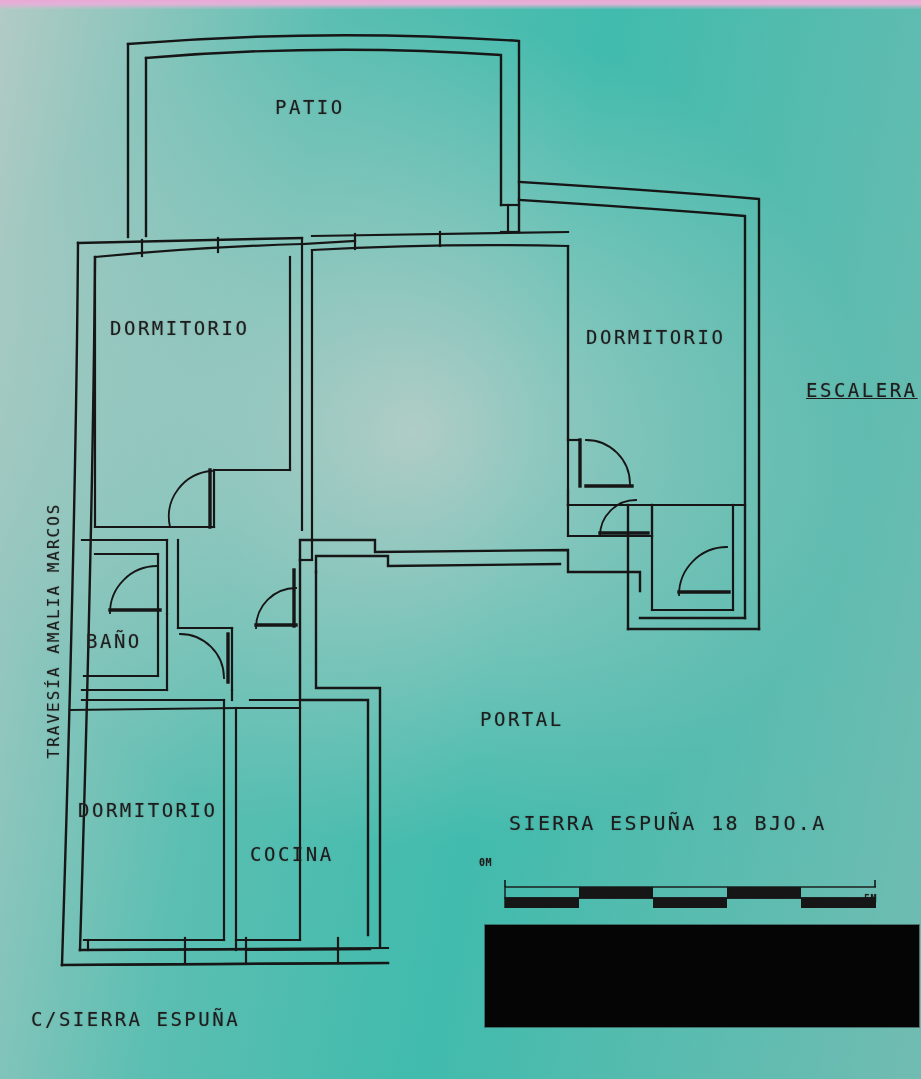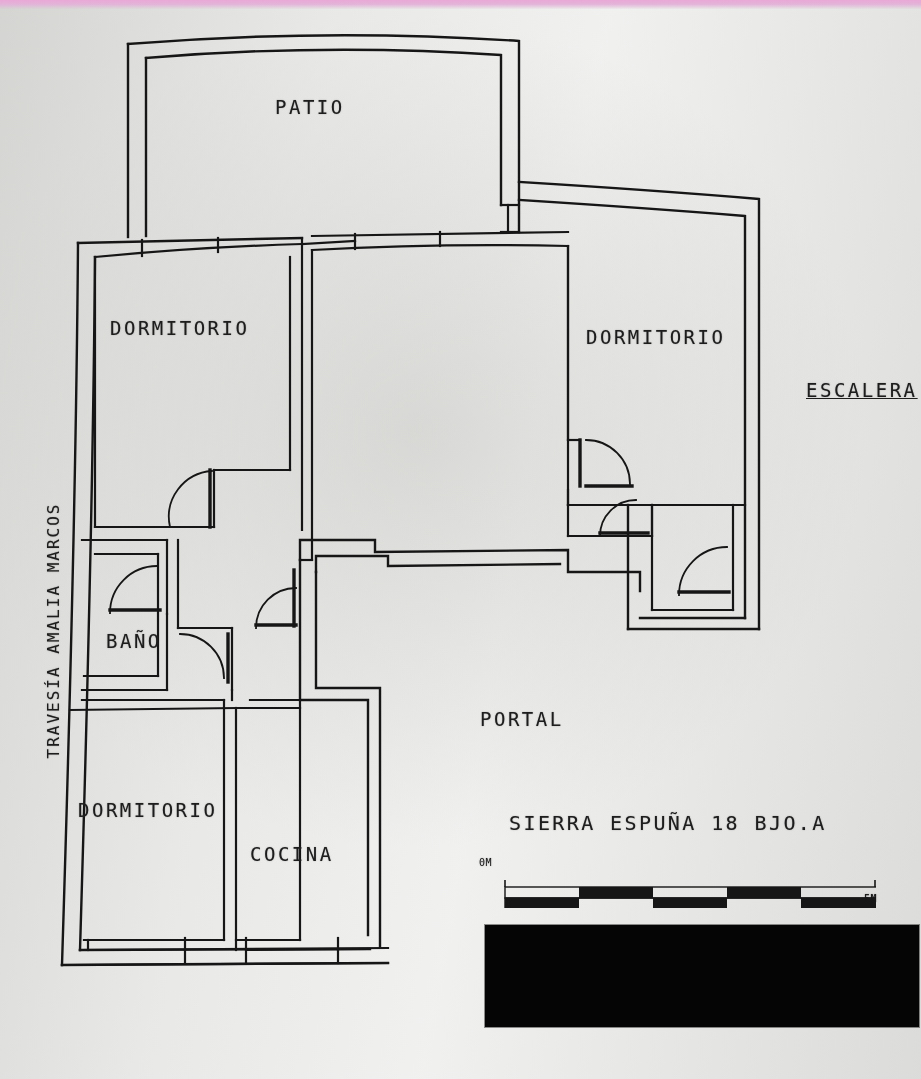--- a/index.html
+++ b/index.html
@@ -5,21 +5,21 @@
 <style>
   html, body {
     margin: 0;
     padding: 0;
     background: #b9bab6;
   }
   #page {
     position: relative;
     width: 921px;
     height: 1079px;
-    background: #ffffff;
+    background: #14b8a6;
     overflow: hidden;
     font-family: "DejaVu Sans Mono", "Liberation Mono", monospace;
   }
   
   #paper-tone {
     position: absolute;
     inset: 0;
     background:
       linear-gradient(100deg, rgba(205,206,202,0.85) 0%, rgba(199,200,196,0.4) 30%, rgba(196,197,193,0.25) 55%, rgba(190,191,187,0.55) 100%),
       radial-gradient(ellipse 70% 55% at 45% 40%, rgba(214,215,211,0.75) 0%, rgba(196,197,193,0) 70%);
@@ -44,40 +44,40 @@
     letter-spacing: 2.5px;
     white-space: nowrap;
     text-shadow: 0 0 1.2px rgba(60,60,60,0.55);
   }
   .room-label { font-size: 19px; }
   #lbl-patio      { left: 275px; top: 96px; }
   #lbl-dorm-nw    { left: 110px; top: 317px; }
   #lbl-salon      { left: 376px; top: 343px; line-height: 1.32; letter-spacing: 2.2px; }
   #lbl-dorm-ne    { left: 586px; top: 326px; }
   #lbl-escalera   { left: 806px; top: 379px; text-decoration: underline; }
-  #lbl-bano       { left: 86px;  top: 630px; margin-left: 20px; }
+  #lbl-bano       { left: 86px;  top: 630px; }
   #lbl-dorm-sw    { left: 78px;  top: 799px; }
   #lbl-cocina     { left: 250px; top: 843px; }
   #lbl-portal     { left: 480px; top: 708px; }
   #lbl-street-bottom { left: 31px; top: 1008px; font-size: 19px; }
   #lbl-street-left {
     left: -87px; top: 621px;
     width: 280px;
     text-align: center;
     font-size: 16px;
     letter-spacing: 2px;
     transform: rotate(-90deg);
     transform-origin: center center;
   }
   #lbl-title {
     left: 509px; top: 811px;
     font-size: 20px;
     letter-spacing: 2.4px;
   }
-  #lbl-scale-min { left: 479px; top: 857px; font-size: 10px; letter-spacing: 0.6px; font-weight: normal; }
+  #lbl-scale-min { left: 479px; top: 857px; font-size: 10px; letter-spacing: 0.6px; font-weight: bold; }
   #lbl-scale-max { left: 864px; top: 893px; font-size: 10px; letter-spacing: 0.6px; font-weight: bold; }
   #redaction-box {
     position: absolute;
     left: 485px; top: 925px;
     width: 434px; height: 102px;
     background: #050505;
     box-shadow: 0 0 0 1px rgba(40,40,40,0.5);
   }
   .scale-wrap {
     position: absolute;
@@ -278,20 +278,21 @@
 
   <div class="lbl room-label" id="lbl-patio">PATIO</div>
   <div class="lbl room-label" id="lbl-dorm-nw">DORMITORIO</div>
   <div class="lbl room-label" id="lbl-dorm-ne">DORMITORIO</div>
   <div class="lbl room-label" id="lbl-bano">BAÑO</div>
   <div class="lbl room-label" id="lbl-dorm-sw">DORMITORIO</div>
   <div class="lbl room-label" id="lbl-cocina">COCINA</div>
   <div class="lbl room-label" id="lbl-portal">PORTAL</div>
   <div class="lbl room-label" id="lbl-escalera">ESCALERA</div>
 
+  <div class="lbl" id="lbl-street-bottom">C/SIERRA ESPUÑA</div>
   <div class="lbl" id="lbl-street-left">TRAVESÍA AMALIA MARCOS</div>
 
   <div class="lbl" id="lbl-title">SIERRA ESPUÑA 18 BJO.A</div>
 
   <div class="lbl" id="lbl-scale-min">0M</div>
   <div class="lbl" id="lbl-scale-max">5M</div>
 
   <div class="scale-wrap">
     <svg width="372" height="28" viewBox="0 0 372 28">
 

